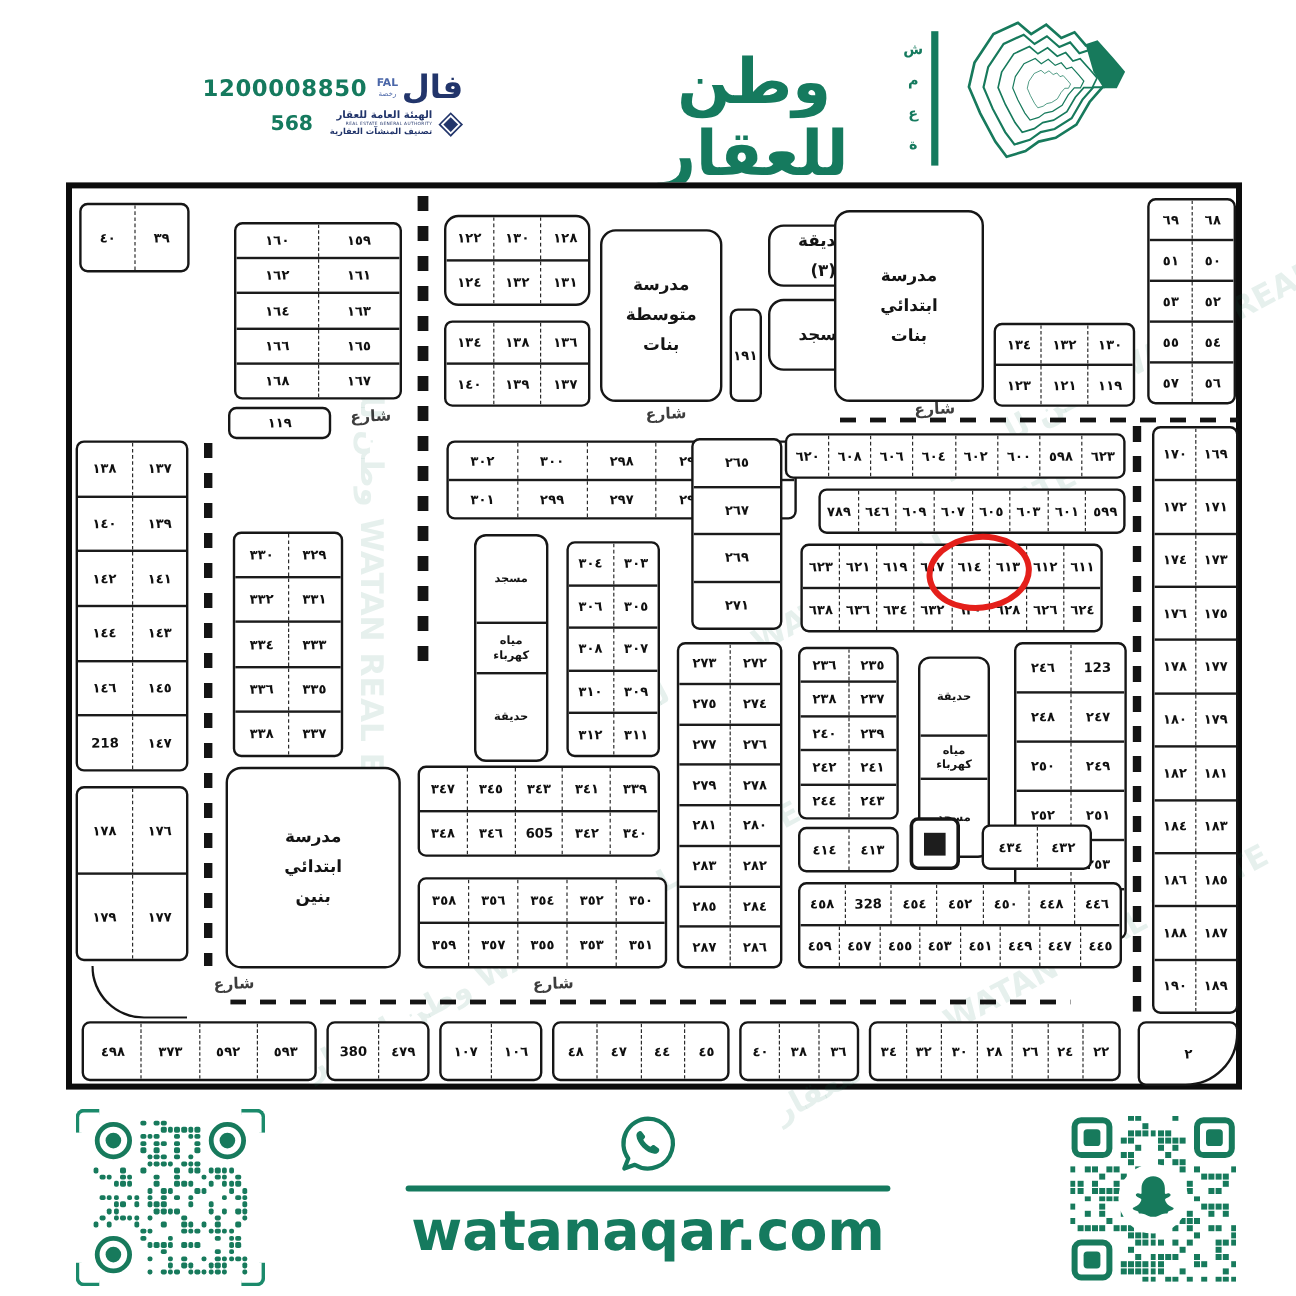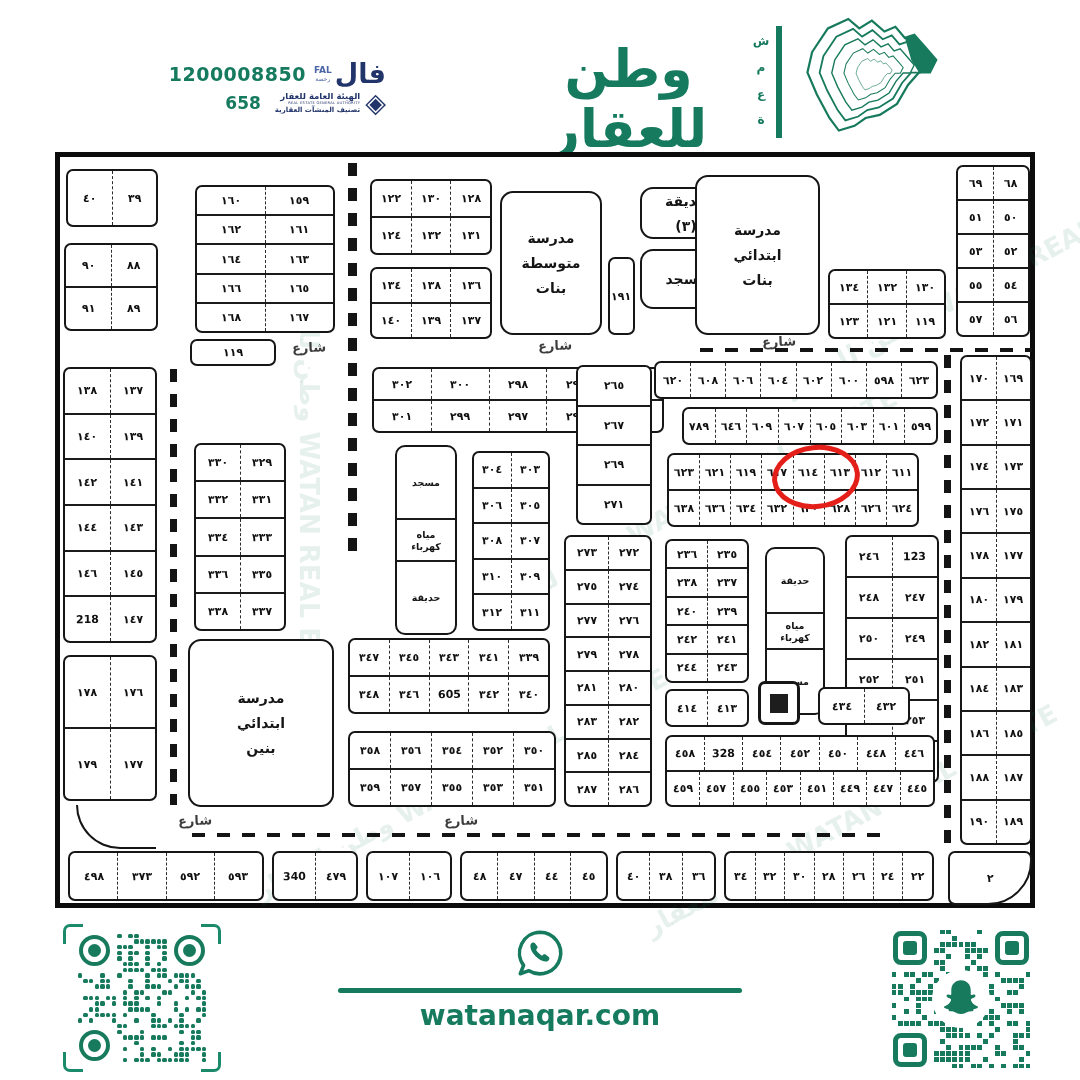--- a/index.html
+++ b/index.html
@@ -60,21 +60,21 @@
   #highlight-ellipse{position:absolute;border:5.5px solid #e41f1a;border-radius:50%;
       transform:rotate(-6deg);background:transparent}
   #corner-curve-bl{position:absolute;border-left:2.5px solid #141414;border-bottom:2.5px solid #141414;
       border-bottom-left-radius:46px}
 
   
   #footer-center{position:absolute;left:0;top:926px;width:1080px;text-align:center}
   #wa-row{display:flex;align-items:center;justify-content:center;gap:14px}
   #wa-number{font-size:52px;font-weight:700;letter-spacing:1px}
   #footer-line{width:404px;height:5px;background:#157a5e;border-radius:3px;margin:8px auto 6px auto}
-  #site{font-size:28px;font-weight:600}
+  #site{font-size:46px;font-weight:600}
 
   .qr{position:absolute;background:#fff}
   .qr-pattern{position:absolute}
   .module{position:absolute;background:#177a5c}
   .module.rnd{border-radius:1.5px}
   .finder-circle-o{position:absolute;border:4.5px solid #177a5c;border-radius:50%;box-sizing:border-box}
   .finder-circle-i{position:absolute;background:#177a5c;border-radius:50%}
   .finder-sq-o{position:absolute;border:5.5px solid #177a5c;border-radius:8px;box-sizing:border-box}
   .finder-sq-i{position:absolute;background:#177a5c;border-radius:3px}
   .bracket{position:absolute;width:17px;height:17px;border:3.5px solid #1b8a6b}
@@ -93,21 +93,21 @@
     <span id="phone-top" class="green">1200008850</span>
     <span id="fal-logo">
       <span style="display:flex;flex-direction:column;align-items:center">
         <span id="fal-latin">FAL</span>
         <span id="fal-sub">رخصة</span>
       </span>
       <span id="fal-arabic" class="navy">فال</span>
     </span>
   </div>
   <div class="hl-row" style="margin-top:3px">
-    <span id="license-658" class="green">658</span>
+    <span id="license-658" class="green">568</span>
     <span id="rega-logo">
       <span class="rega-txt navy">
         <div id="rega-l1">الهيئة العامة للعقار</div>
         <div id="rega-l2">REAL ESTATE GENERAL AUTHORITY</div>
         <div id="rega-l3">تصنيف المنشآت العقارية</div>
       </span>
       <span id="rega-diamond" class="navy">◈</span>
     </span>
   </div>
 </div>
@@ -144,38 +144,20 @@
     <div class="blk" style="left: 6px; top: 12px; width: 92px; height: 58px;">
       <div class="row">
         <div class="cell">
           <span>٤٠</span>
         </div>
         <div class="cell cell-b">
           <span>٣٩</span>
         </div>
       </div>
     </div>
-    <div class="blk" style="left: 4px; top: 86px; width: 94px; height: 88px;">
-      <div class="row">
-        <div class="cell">
-          <span>٩٠</span>
-        </div>
-        <div class="cell cell-b">
-          <span>٨٨</span>
-        </div>
-      </div>
-      <div class="row row-b">
-        <div class="cell">
-          <span>٩١</span>
-        </div>
-        <div class="cell cell-b">
-          <span>٨٩</span>
-        </div>
-      </div>
-    </div>
     <div class="blk" style="left: 130px; top: 182px; width: 86px; height: 27px;">
       <div class="row">
         <div class="cell">
           <span>١١٩</span>
         </div>
       </div>
     </div>
     <div class="blk" style="left: 135px; top: 28px; width: 140px; height: 148px;">
       <div class="row">
         <div class="cell">
@@ -211,21 +193,21 @@
       </div>
       <div class="row row-b">
         <div class="cell">
           <span>١٦٨</span>
         </div>
         <div class="cell cell-b">
           <span>١٦٧</span>
         </div>
       </div>
     </div>
-    <div class="blk" style="left: 310px; top: 22px; width: 122px; height: 76px;">
+    <div class="blk" style="left: 310px; top: 22px; width: 122px; height: 76px; border-radius: 12px;">
       <div class="row">
         <div class="cell">
           <span>١٢٢</span>
         </div>
         <div class="cell cell-b">
           <span>١٣٠</span>
         </div>
         <div class="cell cell-b">
           <span>١٢٨</span>
         </div>
@@ -1111,21 +1093,21 @@
           <span>٥٩٢</span>
         </div>
         <div class="cell cell-b">
           <span>٥٩٣</span>
         </div>
       </div>
     </div>
     <div class="blk" style="left: 212px; top: 694px; width: 86px; height: 50px;">
       <div class="row">
         <div class="cell">
-          <span>340</span>
+          <span>380</span>
         </div>
         <div class="cell cell-b">
           <span>٤٧٩</span>
         </div>
       </div>
     </div>
     <div class="blk" style="left: 306px; top: 694px; width: 86px; height: 50px;">
       <div class="row">
         <div class="cell">
           <span>١٠٧</span>

